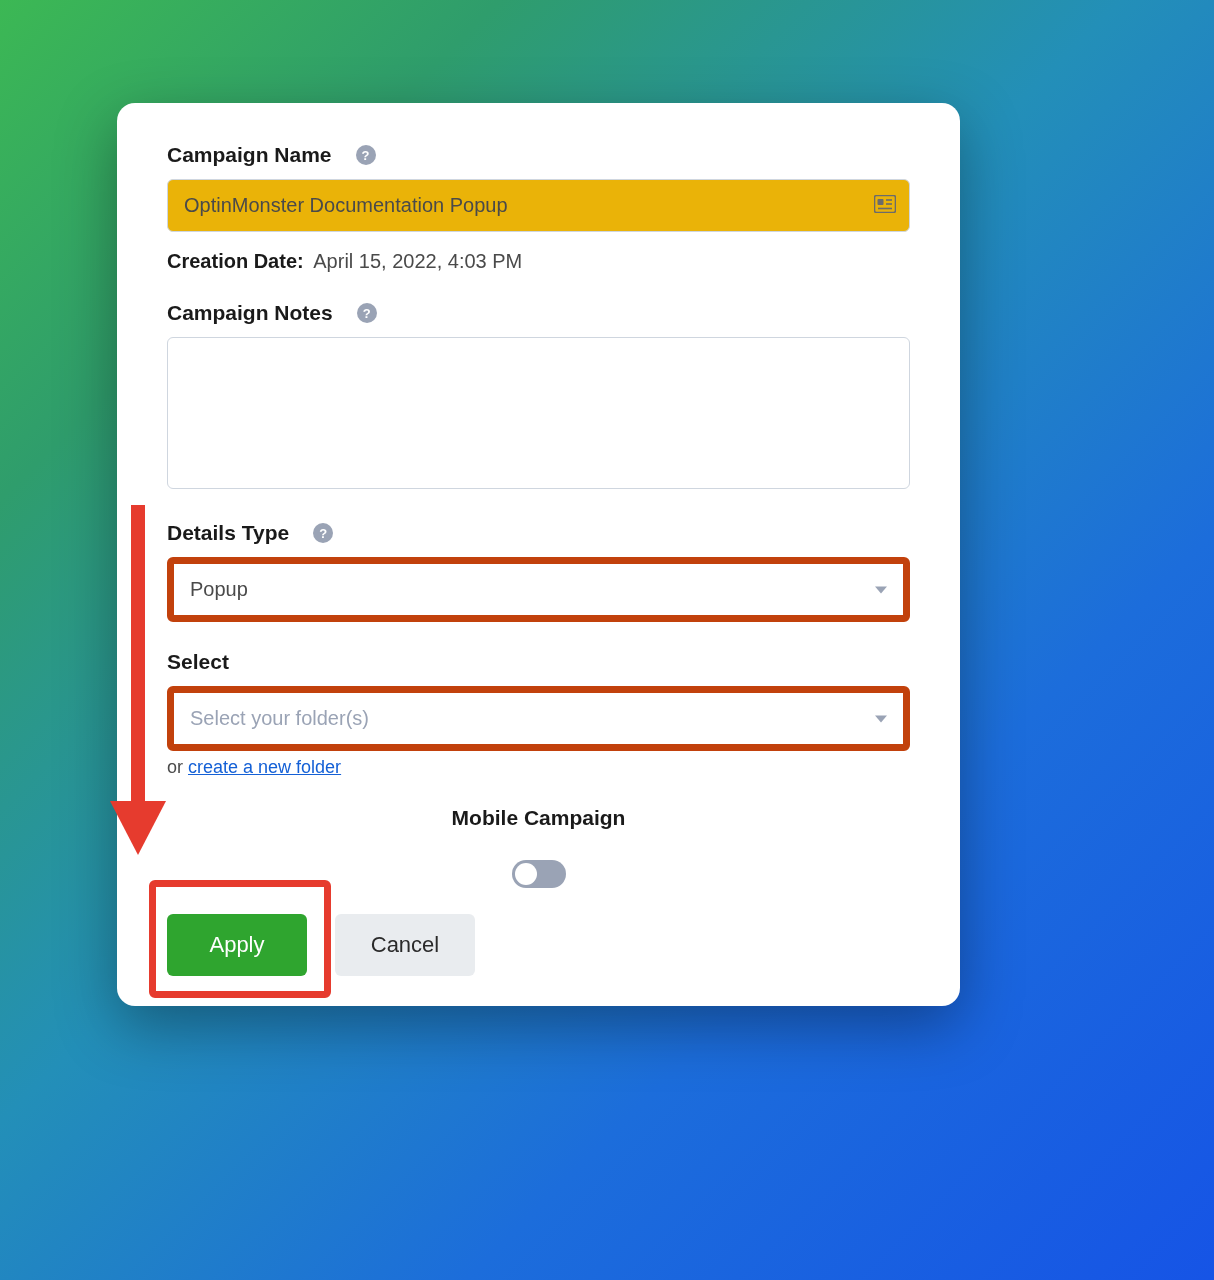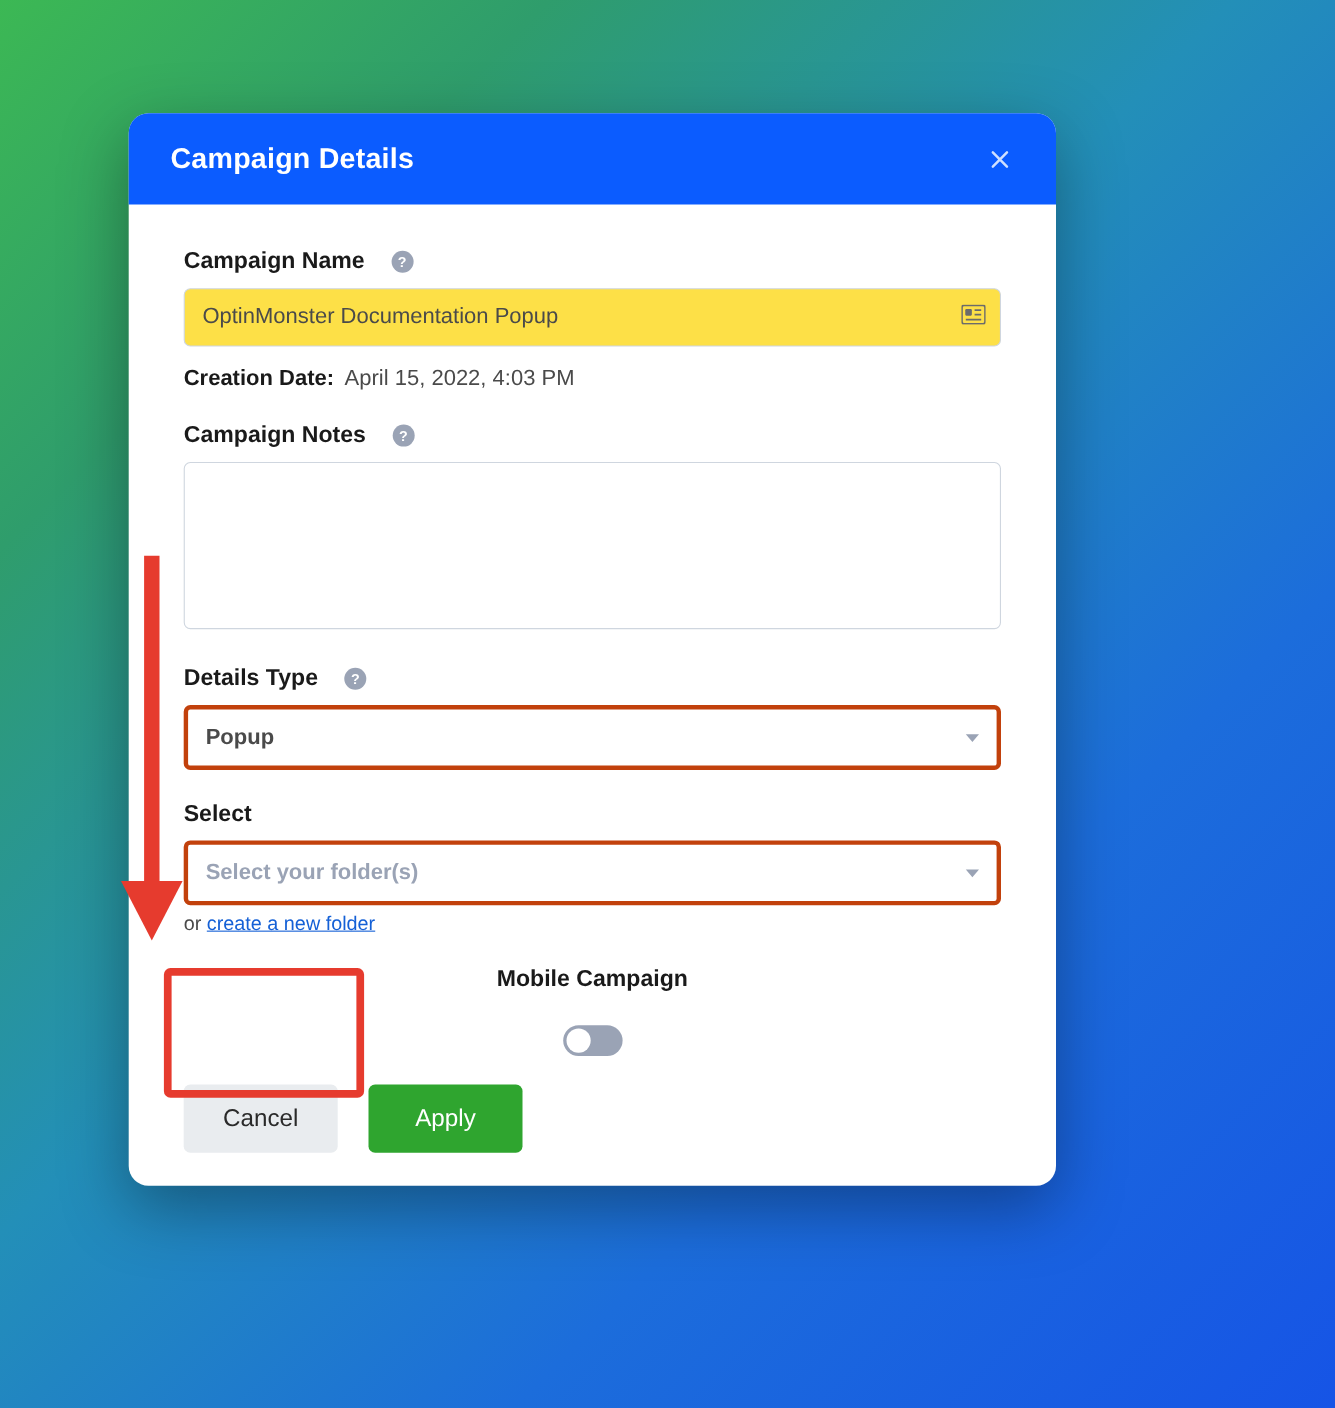--- a/index.html
+++ b/index.html
@@ -75,21 +75,21 @@
       display: flex;
       align-items: center;
     }
     .text-input {
       width: 100%;
       border: 1px solid #cfd6df;
       border-radius: 6px;
       padding: 14px 48px 14px 16px;
       font-size: 20px;
       color: #4a4a4a;
-      background: #fde047;
+      background: #eab308;
     }
     .input-right-icon {
       position: absolute;
       right: 14px;
       color: #6b6b6b;
       pointer-events: none;
     }
     .creation-row {
       margin-top: 18px;
       font-size: 20px;
@@ -102,32 +102,31 @@
       height: 152px;
       border: 1px solid #cfd6df;
       border-radius: 6px;
       padding: 12px 14px;
       font-size: 19px;
       resize: none;
     }
     .section { margin-top: 28px; }
     .select {
       width: 100%;
-      border: 4px solid #c2410c;
+      border: 7px solid #c2410c;
       border-radius: 6px;
       padding: 14px 40px 14px 16px;
       font-size: 20px;
       color: #4a4a4a;
       background: #ffffff;
       position: relative;
       cursor: pointer;
       display: flex;
       align-items: center;
       justify-content: space-between;
-      font-weight: bold;
     }
     .select.placeholder { color: #9aa3b5; }
     .caret {
       width: 0; height: 0;
       border-left: 6px solid transparent;
       border-right: 6px solid transparent;
       border-top: 7px solid #9aa3b5;
       position: absolute;
       right: 16px;
       top: 50%;
@@ -203,28 +202,20 @@
     }
     .arrow-svg {
       position: absolute;
       pointer-events: none;
     }
   </style>
 </head>
 <body>
 
 <div class="modal">
-  <div class="modal-header">
-    <div class="modal-title">Campaign Details</div>
-    <div class="close-btn">
-      <svg viewBox="0 0 24 24">
-          <path d="M5 5 L19 19 M19 5 L5 19" stroke="currentColor" stroke-width="2.5" stroke-linecap="round" fill="none"></path>
-        </svg>
-    </div>
-  </div>
 
   <div class="modal-body">
 
     <div class="field-label">
       <span>Campaign Name</span>
       <span class="help-icon">?</span>
     </div>
     <div class="text-input-wrap">
       <input class="text-input" type="text" value="OptinMonster Documentation Popup" style="">
       <span class="input-right-icon">
@@ -278,22 +269,22 @@
     <div class="mobile-row">
       <div class="field-label" style="margin-bottom:0;">
         <span>Mobile Campaign</span>
       </div>
       <div class="toggle">
         <div class="toggle-knob"></div>
       </div>
     </div>
 
     <div class="button-row">
+      <button class="btn btn-apply">Apply</button>
       <button class="btn btn-cancel">Cancel</button>
-      <button class="btn btn-apply">Apply</button>
     </div>
 
   </div>
 </div>
 
 <div class="highlight-box" style="left:149px; top:880px; width:182px; height:118px;"></div>
 
 <svg class="arrow-svg" style="left:98px; top:505px;" width="80" height="360">
   <line x1="40" y1="0" x2="40" y2="300" stroke="#e63b2e" stroke-width="14"></line>
   <polygon points="40,350 12,296 68,296" fill="#e63b2e"></polygon>

